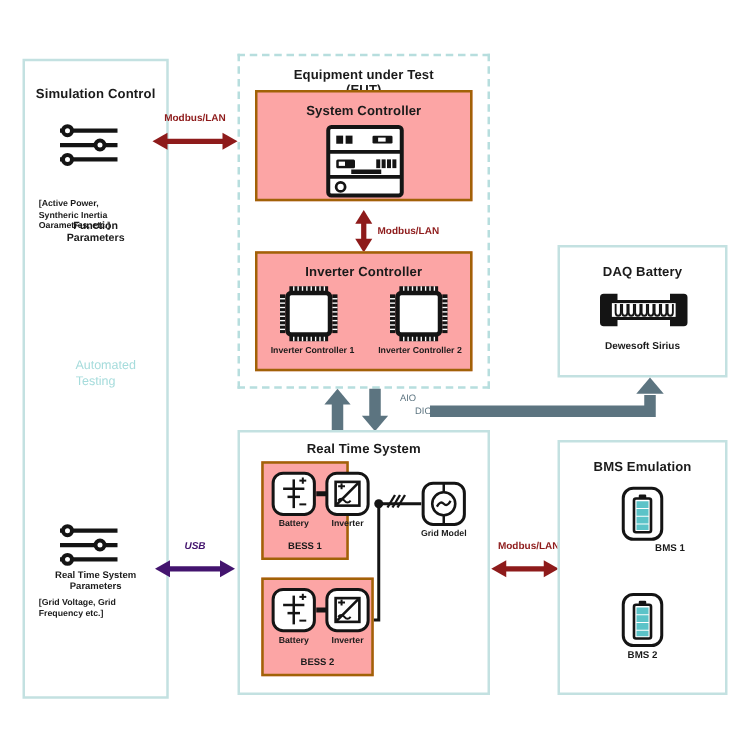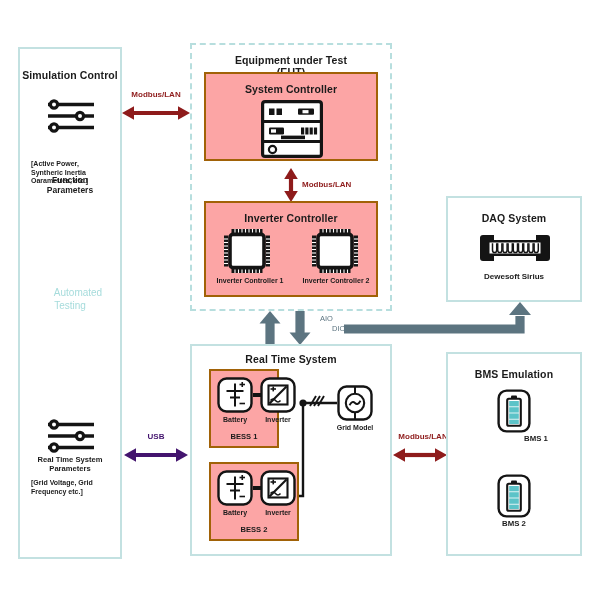--- a/index.html
+++ b/index.html
@@ -63,21 +63,21 @@
   }
 
   
   svg{display:block;overflow:visible;}
 </style>
 </head>
 <body>
 
 <div id="stage">
 
-  <div class="abs panel" style="left:18px;top:47px;width:104px;height:512px;">
+  <div class="abs panel" style="left:18px;top:47px;width:117px;height:512px;">
     <div class="title" style="top:20px;">Simulation Control</div>
 
     <div class="abs" style="left:22px;top:50px;width:60px;height:34px;">
       <svg width="60" height="34" viewBox="0 0 60 34">
         <g stroke="#141414" stroke-width="3.4" stroke-linecap="butt">
           <line x1="6" y1="5.5" x2="52" y2="5.5"></line>
           <line x1="6" y1="17" x2="52" y2="17"></line>
           <line x1="6" y1="28.5" x2="52" y2="28.5"></line>
         </g>
         <g fill="#ffffff" stroke="#141414" stroke-width="3.2">
@@ -263,21 +263,21 @@
           <line x1="41.8" y1="31" x2="46" y2="31"></line>
           <line x1="41.8" y1="34.5" x2="46" y2="34.5"></line>
         </g>
         <rect x="6" y="5.4" width="34" height="33.2" rx="3" fill="#ffffff" stroke="#141414" stroke-width="3.6"></rect>
       </svg>
     </div>
     <div class="caption small" style="top:74px;left:86px;width:88px;right:auto;">Inverter Controller 2</div>
   </div>
 
   <div class="abs panel" style="left:446px;top:196px;width:136px;height:106px;">
-    <div class="title" style="top:14px;">DAQ System</div>
+    <div class="title" style="top:14px;">DAQ Battery</div>
     <div class="abs" style="left:30px;top:36px;width:74px;height:28px;">
       <svg width="74" height="28" viewBox="0 0 74 28">
         <path d="M2,8 L2,4 Q2,1 5,1 L16,1 L16,6 L58,6 L58,1 L69,1 Q72,1 72,4 L72,24 Q72,27 69,27 L58,27 L58,22 L16,22 L16,27 L5,27 Q2,27 2,24 Z" fill="#141414"></path>
         <rect x="11.5" y="8.5" width="51" height="11" fill="#ffffff"></rect>
         <g fill="none" stroke="#141414" stroke-width="1.5">
           <path d="M14.5,9.2 L14.5,16 Q14.5,18.6 16.6,18.6 Q18.7,18.6 18.7,16 L18.7,9.2"></path>
           <path d="M19.7,9.2 L19.7,16 Q19.7,18.6 21.8,18.6 Q23.9,18.6 23.9,16 L23.9,9.2"></path>
           <path d="M24.9,9.2 L24.9,16 Q24.9,18.6 27.0,18.6 Q29.1,18.6 29.1,16 L29.1,9.2"></path>
           <path d="M30.1,9.2 L30.1,16 Q30.1,18.6 32.2,18.6 Q34.3,18.6 34.3,16 L34.3,9.2"></path>
           <path d="M35.3,9.2 L35.3,16 Q35.3,18.6 37.4,18.6 Q39.5,18.6 39.5,16 L39.5,9.2"></path>
@@ -405,21 +405,21 @@
         <rect x="1.5" y="1.5" width="33" height="33" rx="8" fill="#ffffff" stroke="#141414" stroke-width="2.4"></rect>
         <line x1="18" y1="2" x2="18" y2="8.5" stroke="#141414" stroke-width="2"></line>
         <line x1="18" y1="27.5" x2="18" y2="34" stroke="#141414" stroke-width="2"></line>
         <circle cx="18" cy="18" r="9.2" fill="#ffffff" stroke="#141414" stroke-width="2.1"></circle>
         <path d="M12.5,20.3 Q15.25,15.2 18,18 Q20.75,20.8 23.5,15.7" fill="none" stroke="#141414" stroke-width="1.8"></path>
       </svg>
     </div>
     <div class="caption small" style="top:78px;left:137px;width:52px;right:auto;">Grid Model</div>
   </div>
 
-  <div class="linklabel purple" style="left:130px;top:432px;width:52px;">USB</div>
+  <div class="linklabel purple" style="left:130px;top:432px;width:52px;font-style:italic;">USB</div>
   <div class="abs" style="left:124px;top:446px;width:64px;height:18px;">
     <svg width="64" height="18" viewBox="0 0 64 18">
       <line x1="11" y1="9" x2="53" y2="9" stroke="#43146e" stroke-width="4.2"></line>
       <polygon points="0,9 12,2.2 12,15.8" fill="#43146e"></polygon>
       <polygon points="64,9 52,2.2 52,15.8" fill="#43146e"></polygon>
     </svg>
   </div>
 
   <div class="linklabel red" style="left:392px;top:432px;width:62px;">Modbus/LAN</div>
   <div class="abs" style="left:393px;top:446px;width:54px;height:18px;">

